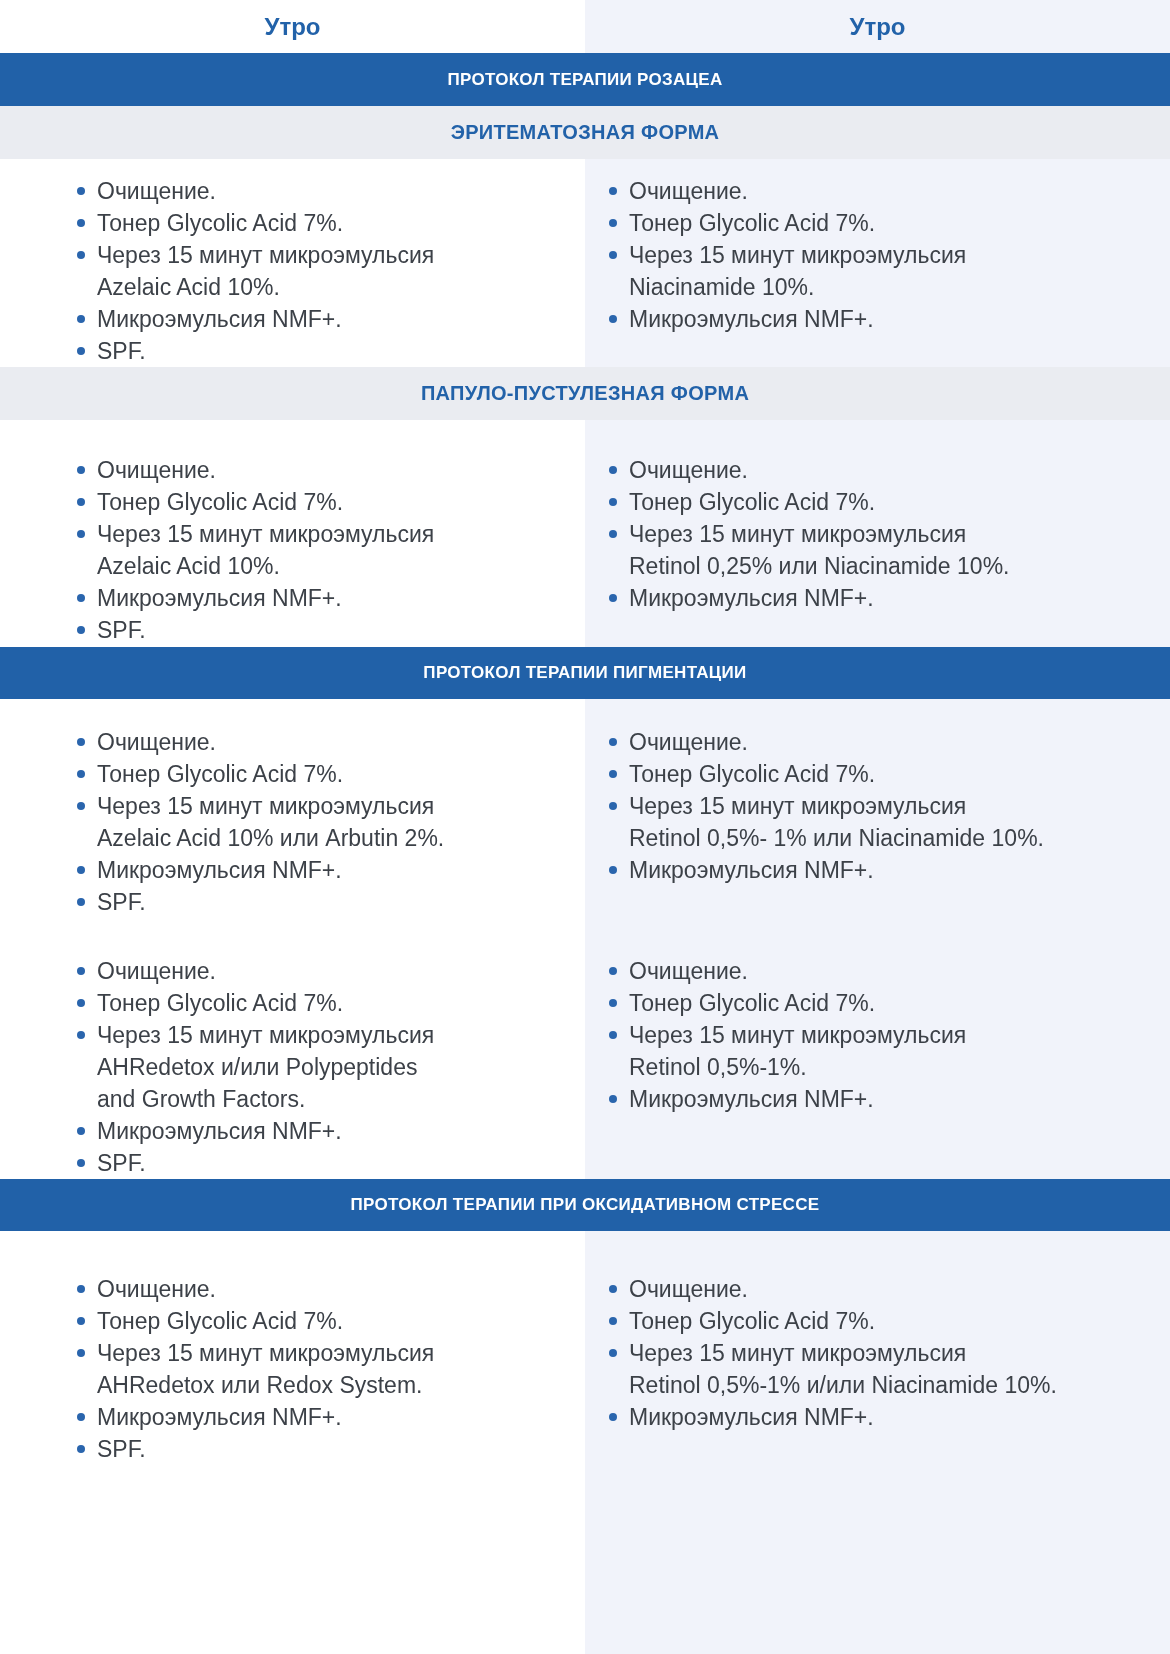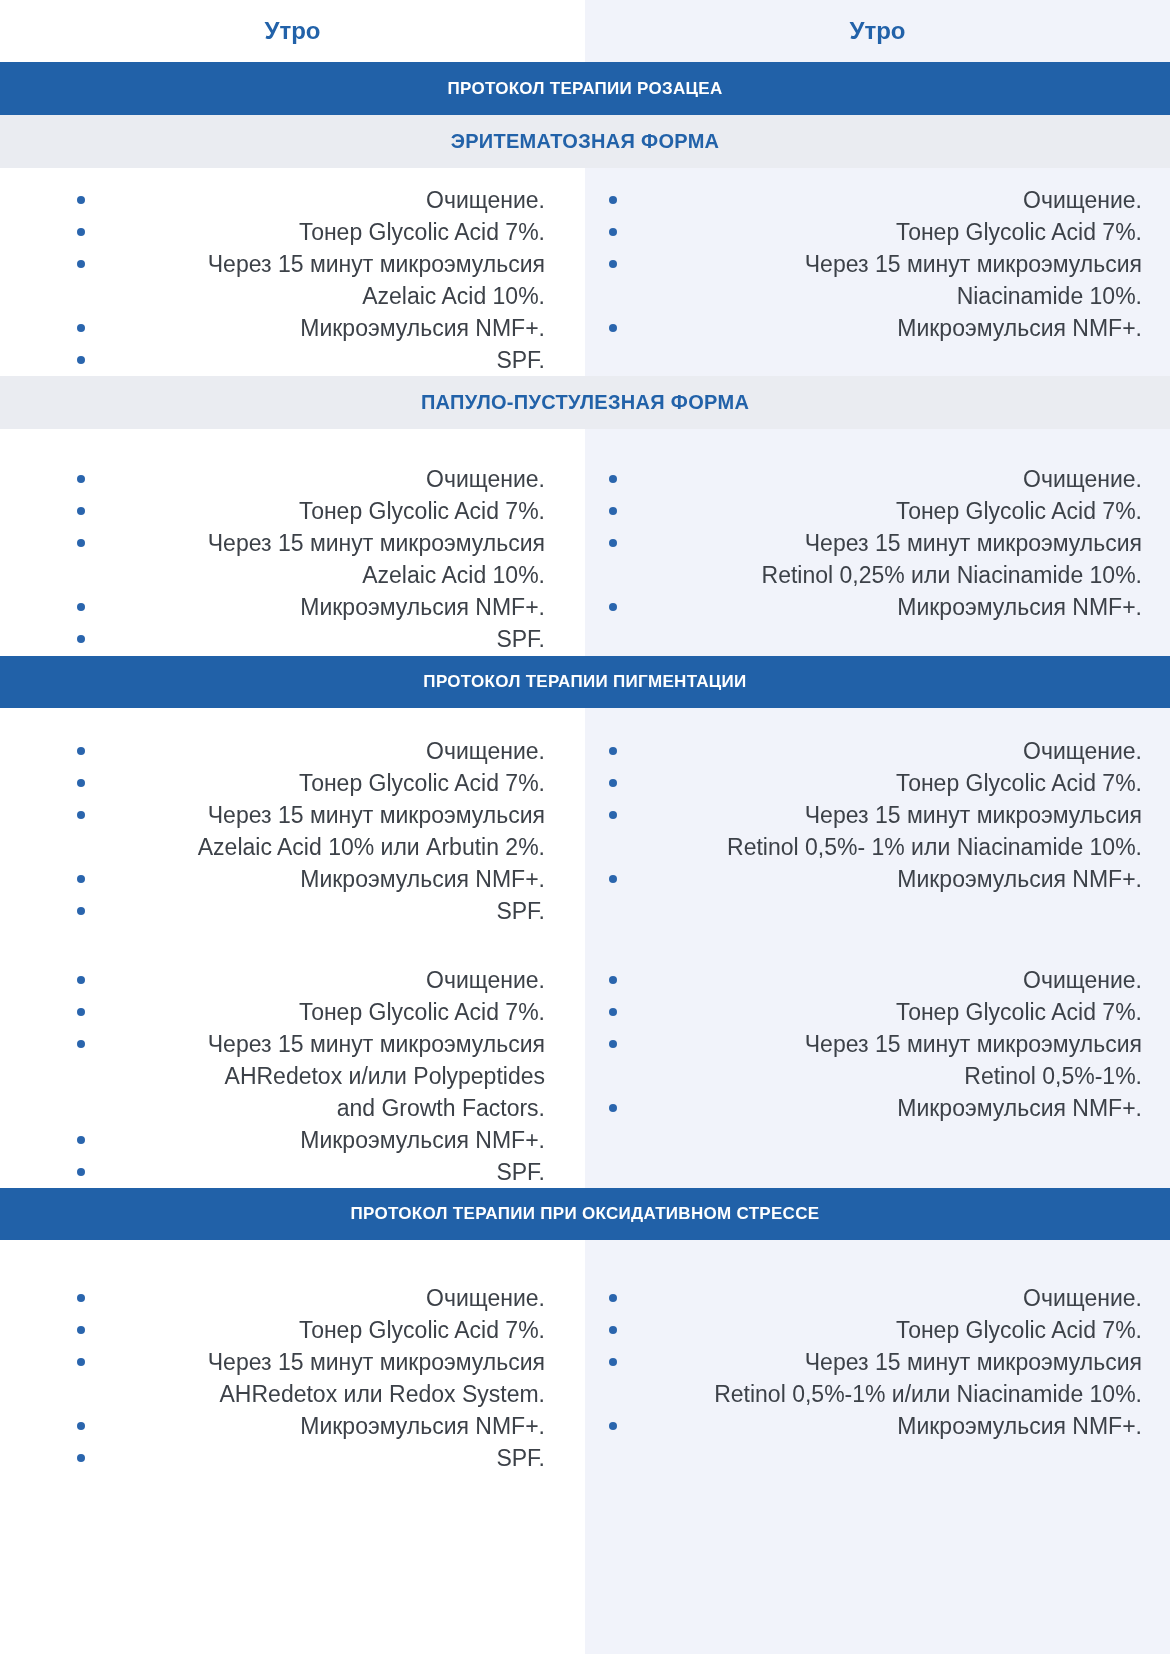--- a/index.html
+++ b/index.html
@@ -7,39 +7,39 @@
   .page {
     position:relative;
     width:1170px; height:1654px;
     margin:0 auto;
     font-family:"Liberation Sans","DejaVu Sans",sans-serif;
     background:linear-gradient(90deg,#ffffff 50%,#f1f3fa 50%);
     color:#3c4148;
     overflow:hidden;
   }
   
-  .col-header { display:flex; height:62px; }
+  .col-header { display:flex; height:53px; }
   .col-header .cell {
     width:585px; display:flex; align-items:center; justify-content:center;
     font-size:24px; font-weight:bold; color:#2262a9;
   }
   
   .banner-dark {
     height:52px; background:#2161a8; color:#ffffff;
     display:flex; align-items:center; justify-content:center;
     font-size:17px; font-weight:bold; letter-spacing:.3px;
   }
   .banner-dark.first { height:53px; }
   .banner-light {
     height:53px; background:#eaecf1; color:#2262a9;
     display:flex; align-items:center; justify-content:center;
     font-size:20px; font-weight:bold; letter-spacing:.3px;
   }
   
-  .protocol-row { display:flex; align-items:flex-start;text-align:right; }
+  .protocol-row { display:flex; align-items:flex-start; }
   .row-a { height:208px; padding-top:16px; }
   .row-b { height:227px; padding-top:34px; }
   .row-c { height:219px; padding-top:27px; }
   .row-d { height:261px; padding-top:37px; }
   .row-e { height:370px; padding-top:42px; }
   ul.protocol-list { list-style:none; width:585px; }
   ul.morning { padding:0 40px 0 97px; }
   ul.evening { padding:0 28px 0 44px; }
   .protocol-list li {
     position:relative;

